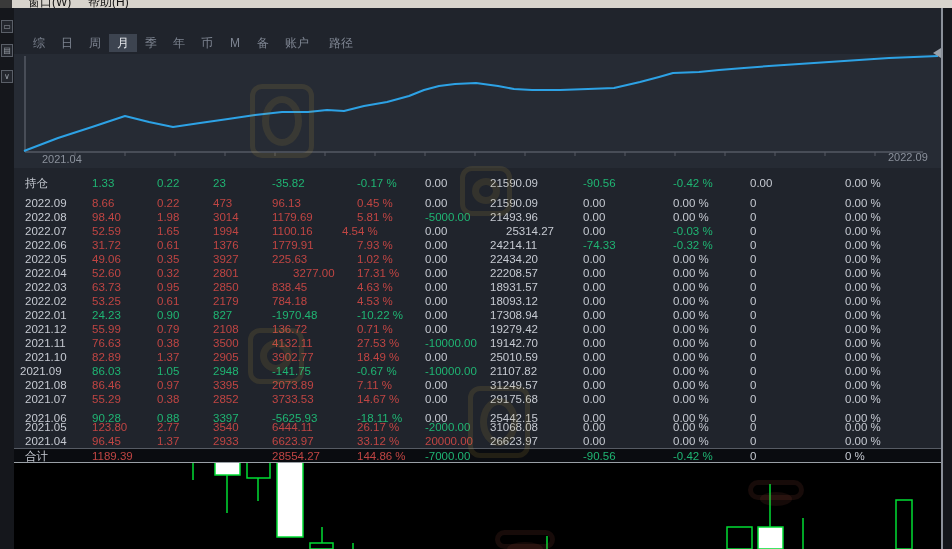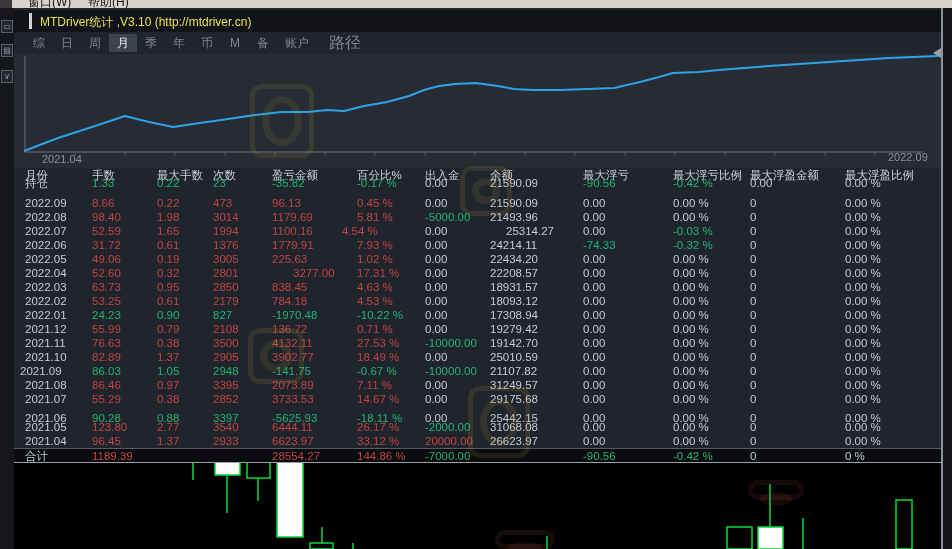--- a/index.html
+++ b/index.html
@@ -20,21 +20,21 @@
      border-top:5px solid transparent;border-bottom:5px solid transparent;border-right:8px solid #9aa0a8;}
   
   .panel{position:absolute;left:14px;top:8px;width:927px;height:454px;background:#20242c;z-index:3;}
   .panel-bottom-border{position:absolute;left:14px;top:462px;width:927px;height:1px;background:#9aa0a6;z-index:4;}
   .titlebar{position:absolute;left:0;top:2px;width:100%;height:22px;background:#111318;}
   .title-handle{position:absolute;left:15px;top:3px;width:3px;height:16px;background:#cfd3d9;}
   .title-text{position:absolute;left:26px;top:4px;font-size:12px;color:#e6e150;white-space:nowrap;}
   .tabbar{position:absolute;left:0;top:24px;width:100%;height:22px;display:flex;align-items:center;padding-left:11px;box-sizing:border-box;}
   .tab{min-width:28px;text-align:center;font-size:12px;color:#7e8592;height:18px;line-height:18px;cursor:default;}
   .tab.active{background:#3d4450;color:#e8eaee;}
-  .path-label{margin-left:12px;font-size:16px;color:#7e8592;}
+  .path-label{margin-left:12px;font-size:12px;color:#7e8592;}
   #chart{position:absolute;left:0;top:46px;}
   
   .table{position:absolute;left:0;top:160px;width:927px;height:294px;font-size:11.5px;}
   .trow{position:absolute;left:0;width:927px;height:14px;line-height:14px;white-space:nowrap;}
   .trow .cell{position:absolute;top:0;white-space:nowrap;}
   .trow.thead .cell{color:#ccd0d8;}
   .trow.total{background:#0a0c10;border-top:1px solid #565b64;box-sizing:border-box;}
   
   #candles{position:absolute;left:0;top:462px;z-index:1;}
   
@@ -72,24 +72,20 @@
     <line x1="353" y1="81" x2="353" y2="87" stroke="#00dd33" stroke-width="1.5"></line>
     <line x1="547" y1="74" x2="547" y2="87" stroke="#00dd33" stroke-width="1.5"></line>
     <rect x="727" y="65" width="25" height="22" fill="#000000" stroke="#00dd33" stroke-width="1.5"></rect>
     <line x1="770" y1="22" x2="770" y2="65" stroke="#00dd33" stroke-width="1.5"></line>
     <rect x="758" y="65" width="25" height="22" fill="#ffffff" stroke="#00dd33" stroke-width="1.5"></rect>
     <line x1="803" y1="56" x2="803" y2="87" stroke="#00dd33" stroke-width="1.5"></line>
     <rect x="896" y="38" width="16" height="49" fill="#000000" stroke="#00dd33" stroke-width="1.5"></rect>
   </svg>
 
 <div class="panel">
-  <div class="titlebar">
-    <span class="title-handle"></span>
-    <span class="title-text">MTDriver统计 ,V3.10 (http://mtdriver.cn)</span>
-  </div>
   <div class="tabbar">
     <span id="tabs-host" style="display:flex;align-items:center">
         <span class="tab">综</span>
         <span class="tab">日</span>
         <span class="tab">周</span>
         <span class="tab active">月</span>
         <span class="tab">季</span>
         <span class="tab">年</span>
         <span class="tab">币</span>
         <span class="tab">M</span>
@@ -117,34 +113,20 @@
       <line x1="661" y1="98" x2="661" y2="102" stroke="#565b64" stroke-width="1"></line>
       <line x1="711" y1="98" x2="711" y2="102" stroke="#565b64" stroke-width="1"></line>
       <line x1="761" y1="98" x2="761" y2="102" stroke="#565b64" stroke-width="1"></line>
       <line x1="811" y1="98" x2="811" y2="102" stroke="#565b64" stroke-width="1"></line>
       <line x1="861" y1="98" x2="861" y2="102" stroke="#565b64" stroke-width="1"></line>
       <polyline points="10,97 44,84 78,73 111,62 135,68 159,73 186,69 214,65 241,61 268,58 294,58 313,56 330,57 350,52 373,48 395,42 410,36 425,32 441,30 462,29 484,32 500,35 518,36 546,36 574,35 600,34 626,28 645,23 659,19 685,18 705,16 730,14 755,12 785,10 815,8 845,6 875,4 900,3 924,2" fill="none" stroke="#2da2e5" stroke-width="2" stroke-linejoin="round"></polyline>
       <text x="28" y="109" fill="#8b919c" font-size="11" font-family="Liberation Sans, sans-serif">2021.04</text>
       <text x="874" y="107" fill="#8b919c" font-size="11" font-family="Liberation Sans, sans-serif">2022.09</text>
     </svg>
   <div class="table" id="stats-table">
-      <div class="trow thead" style="top: 0px;">
-        <span class="cell" style="left: 11px;">月份</span>
-        <span class="cell" style="left: 78px;">手数</span>
-        <span class="cell" style="left: 143px;">最大手数</span>
-        <span class="cell" style="left: 199px;">次数</span>
-        <span class="cell" style="left: 258px;">盈亏金额</span>
-        <span class="cell" style="left: 343px;">百分比%</span>
-        <span class="cell" style="left: 411px;">出入金</span>
-        <span class="cell" style="left: 476px;">余额</span>
-        <span class="cell" style="left: 569px;">最大浮亏</span>
-        <span class="cell" style="left: 659px;">最大浮亏比例</span>
-        <span class="cell" style="left: 736px;">最大浮盈金额</span>
-        <span class="cell" style="left: 831px;">最大浮盈比例</span>
-      </div>
       <div class="trow" style="top: 8px;">
         <span class="cell" style="left: 11px; color: rgb(198, 202, 210);">持仓</span>
         <span class="cell" style="left: 78px; color: rgb(31, 181, 115);">1.33</span>
         <span class="cell" style="left: 143px; color: rgb(31, 181, 115);">0.22</span>
         <span class="cell" style="left: 199px; color: rgb(31, 181, 115);">23</span>
         <span class="cell" style="left: 258px; color: rgb(31, 181, 115);">-35.82</span>
         <span class="cell" style="left: 343px; color: rgb(31, 181, 115);">-0.17 %</span>
         <span class="cell" style="left: 411px; color: rgb(198, 202, 210);">0.00</span>
         <span class="cell" style="left: 476px; color: rgb(198, 202, 210);">21590.09</span>
         <span class="cell" style="left: 569px; color: rgb(31, 181, 115);">-90.56</span>
@@ -204,22 +186,22 @@
         <span class="cell" style="left: 411px; color: rgb(198, 202, 210);">0.00</span>
         <span class="cell" style="left: 476px; color: rgb(198, 202, 210);">24214.11</span>
         <span class="cell" style="left: 569px; color: rgb(31, 181, 115);">-74.33</span>
         <span class="cell" style="left: 659px; color: rgb(31, 181, 115);">-0.32 %</span>
         <span class="cell" style="left: 736px; color: rgb(198, 202, 210);">0</span>
         <span class="cell" style="left: 831px; color: rgb(198, 202, 210);">0.00 %</span>
       </div>
       <div class="trow" style="top: 84px;">
         <span class="cell" style="left: 11px; color: rgb(198, 202, 210);">2022.05</span>
         <span class="cell" style="left: 78px; color: rgb(192, 69, 67);">49.06</span>
-        <span class="cell" style="left: 143px; color: rgb(192, 69, 67);">0.19</span>
-        <span class="cell" style="left: 199px; color: rgb(192, 69, 67);">3005</span>
+        <span class="cell" style="left: 143px; color: rgb(192, 69, 67);">0.35</span>
+        <span class="cell" style="left: 199px; color: rgb(192, 69, 67);">3927</span>
         <span class="cell" style="left: 258px; color: rgb(192, 69, 67);">225.63</span>
         <span class="cell" style="left: 343px; color: rgb(192, 69, 67);">1.02 %</span>
         <span class="cell" style="left: 411px; color: rgb(198, 202, 210);">0.00</span>
         <span class="cell" style="left: 476px; color: rgb(198, 202, 210);">22434.20</span>
         <span class="cell" style="left: 569px; color: rgb(198, 202, 210);">0.00</span>
         <span class="cell" style="left: 659px; color: rgb(198, 202, 210);">0.00 %</span>
         <span class="cell" style="left: 736px; color: rgb(198, 202, 210);">0</span>
         <span class="cell" style="left: 831px; color: rgb(198, 202, 210);">0.00 %</span>
       </div>
       <div class="trow" style="top: 98px;">

